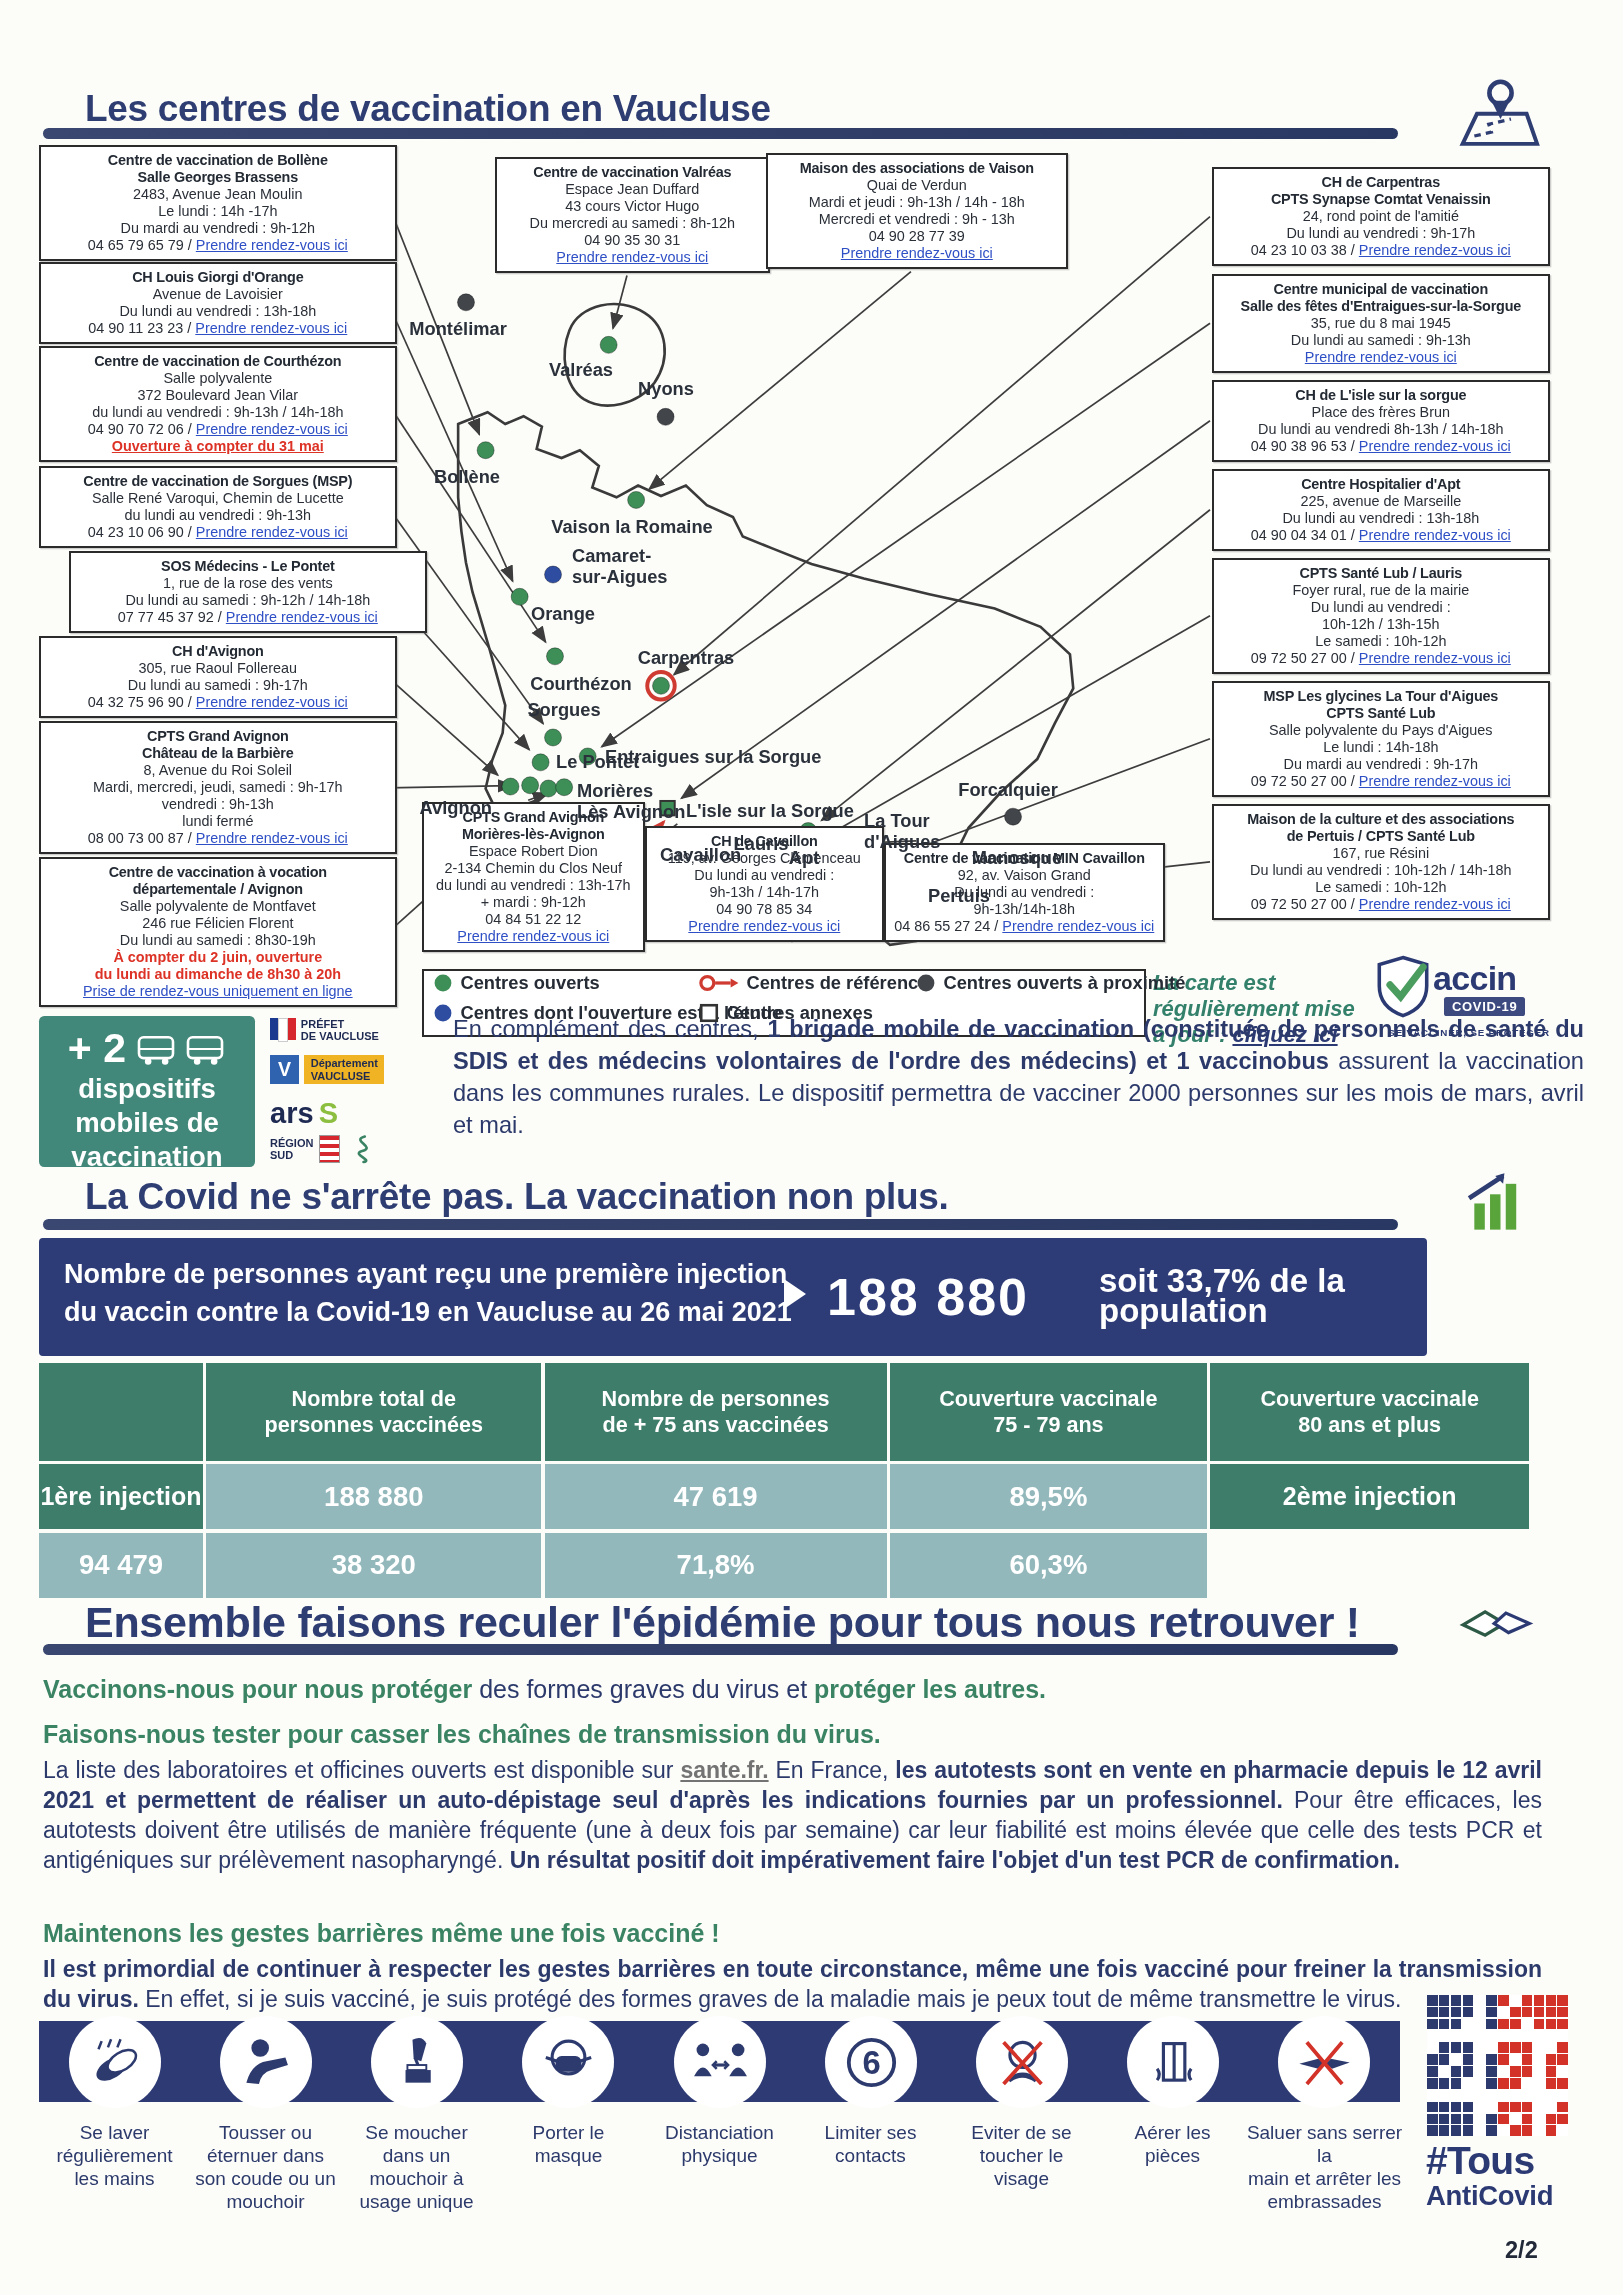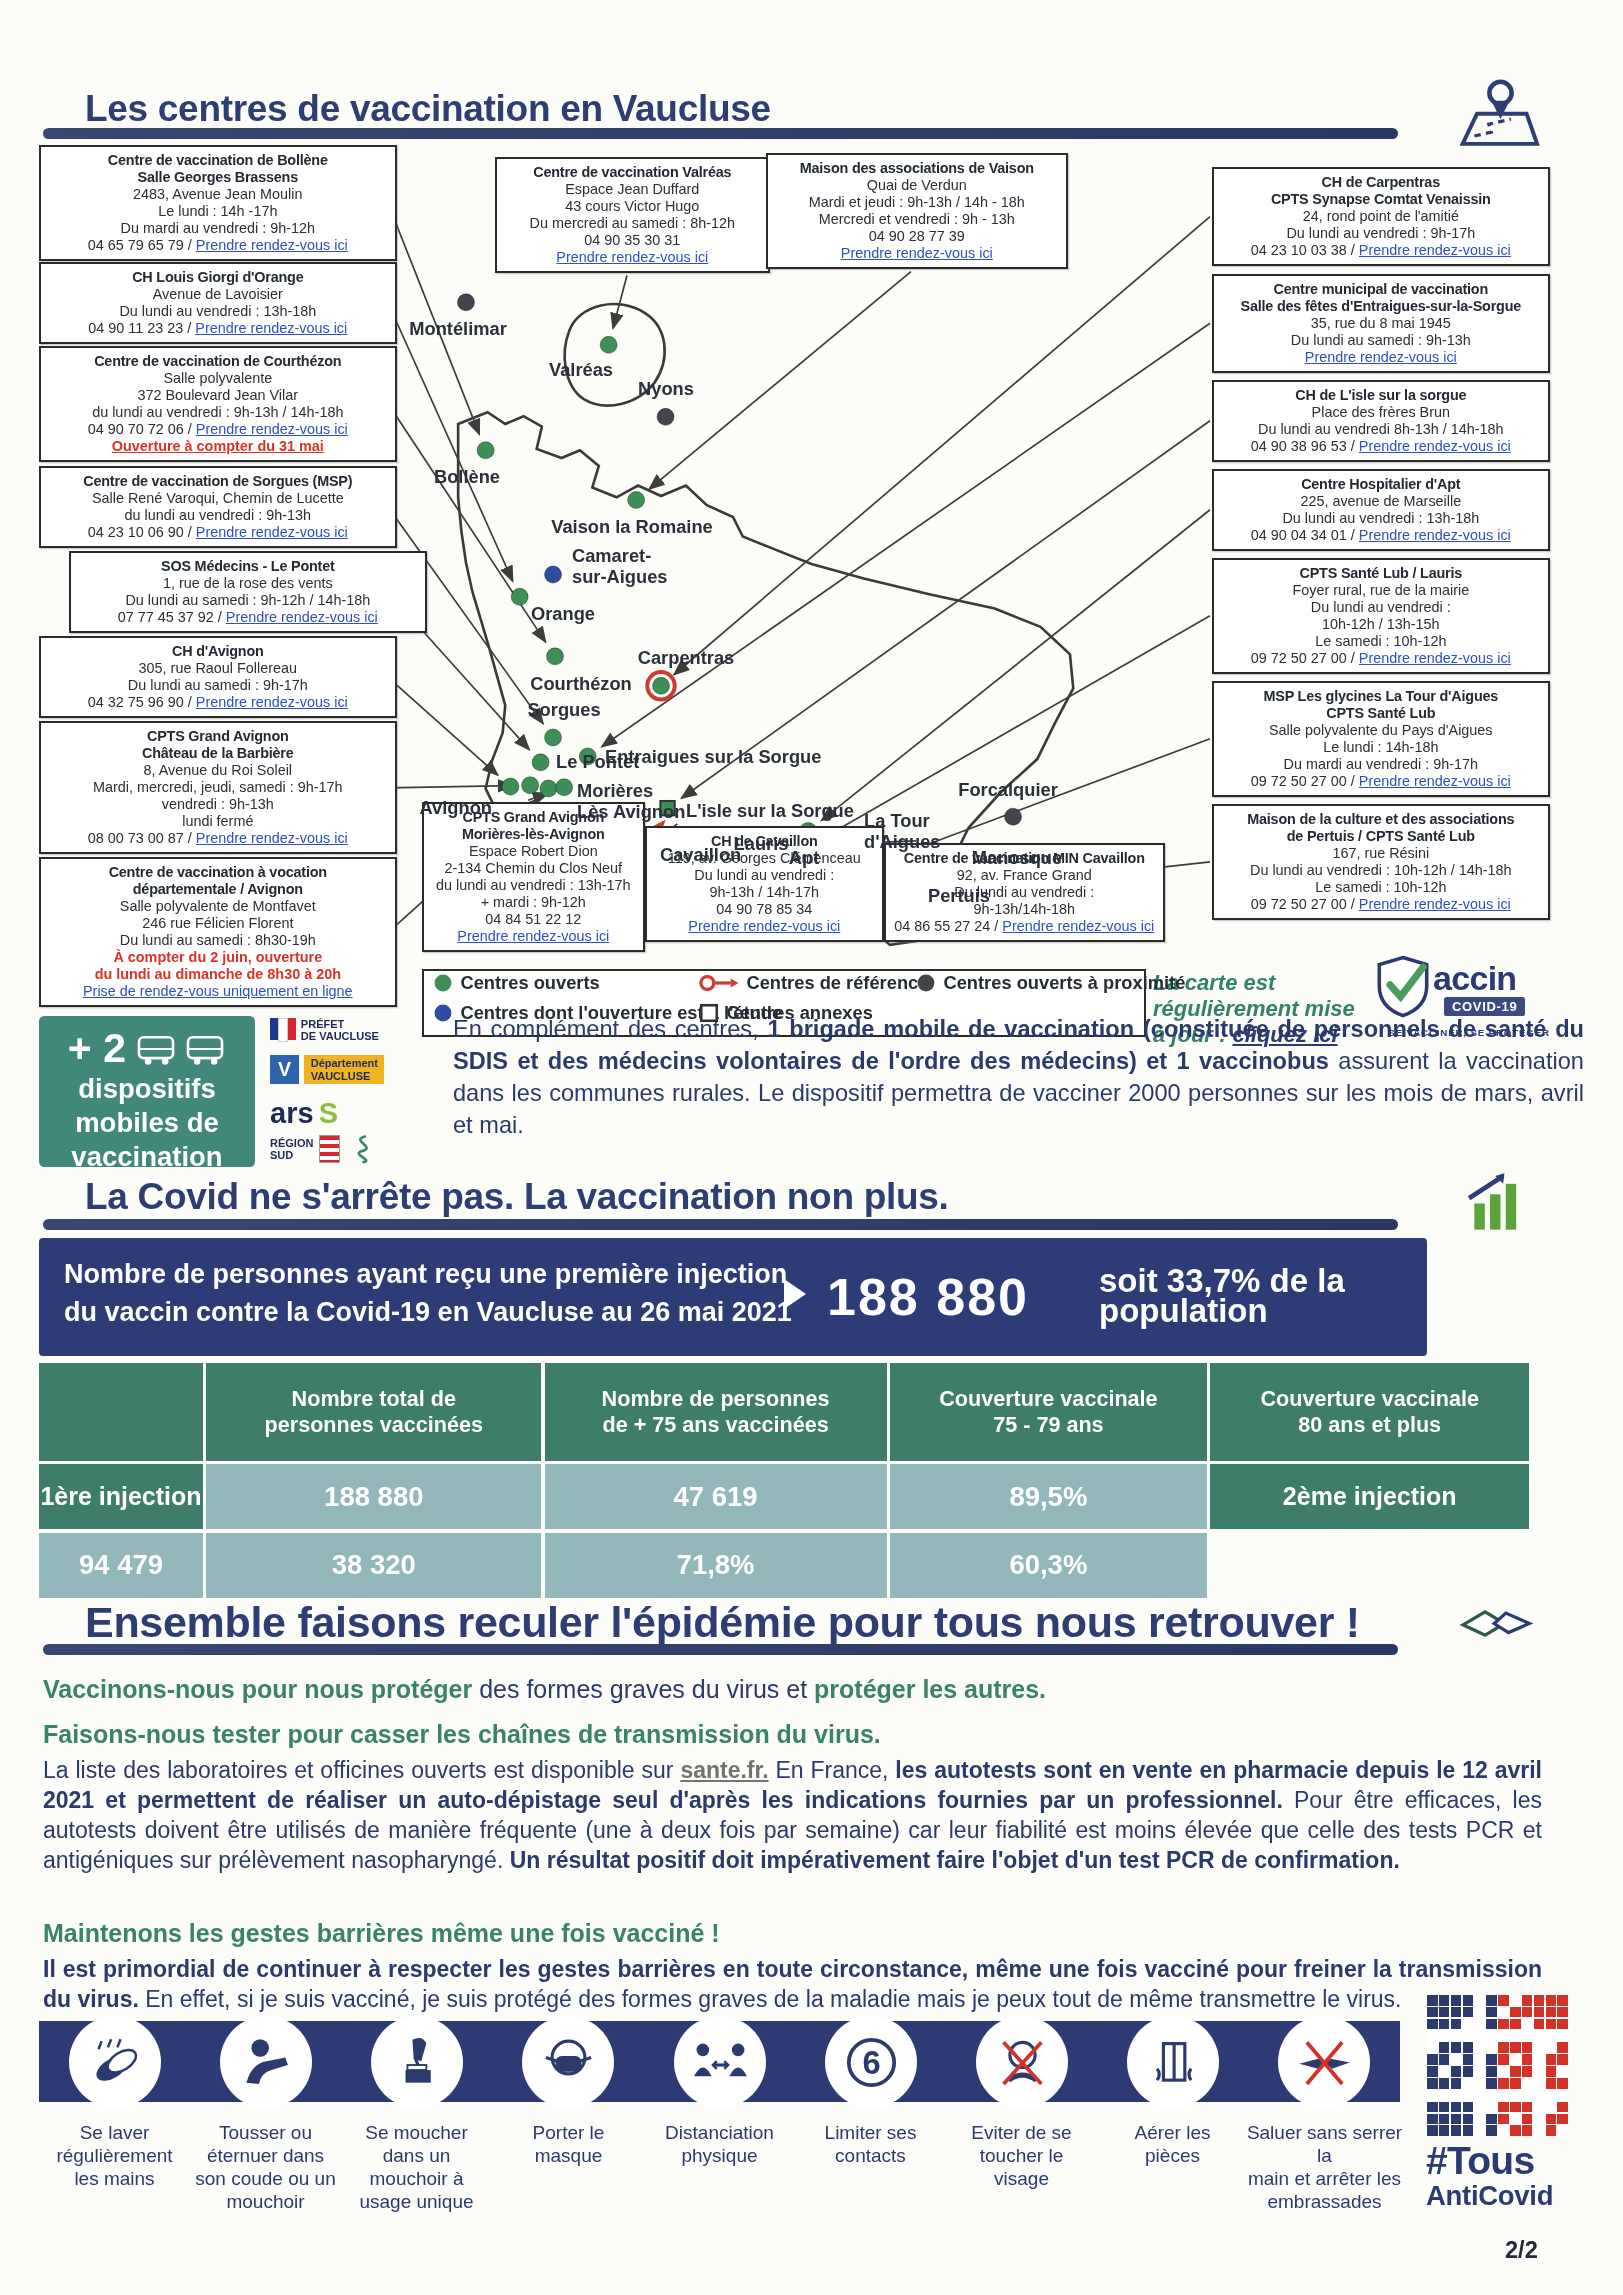--- a/index.html
+++ b/index.html
@@ -279,21 +279,21 @@
       <div class="center-box" style="left: 645px; top: 826px; width: 228px;">
         <div class="cline"><span class="seg-t">CH de Cavaillon</span></div>
         <div class="cline"><span class="seg-n">119, av. Georges Clémenceau</span></div>
         <div class="cline"><span class="seg-n">Du lundi au vendredi :</span></div>
         <div class="cline"><span class="seg-n">9h-13h / 14h-17h</span></div>
         <div class="cline"><span class="seg-n">04 90 78 85 34</span></div>
         <div class="cline"><span class="seg-l">Prendre rendez-vous ici</span></div>
       </div>
       <div class="center-box" style="left: 884px; top: 843px; width: 270px;">
         <div class="cline"><span class="seg-t">Centre de vaccination MIN Cavaillon</span></div>
-        <div class="cline"><span class="seg-n">92, av. France Grand</span></div>
+        <div class="cline"><span class="seg-n">92, av. Vaison Grand</span></div>
         <div class="cline"><span class="seg-n">Du lundi au vendredi :</span></div>
         <div class="cline"><span class="seg-n">9h-13h/14h-18h</span></div>
         <div class="cline"><span class="seg-n">04 86 55 27 24 / </span><span class="seg-l">Prendre rendez-vous ici</span></div>
       </div>
       <div class="city-label" style="left: 458px; top: 318px; transform: translateX(-50%); text-align: center;">Montélimar</div>
       <div class="city-label" style="left: 581px; top: 359px; transform: translateX(-50%); text-align: center;">Valréas</div>
       <div class="city-label" style="left: 666px; top: 378px; transform: translateX(-50%); text-align: center;">Nyons</div>
       <div class="city-label" style="left: 467px; top: 466px; transform: translateX(-50%); text-align: center;">Bollène</div>
       <div class="city-label" style="left: 632px; top: 516px; transform: translateX(-50%); text-align: center;">Vaison la Romaine</div>
       <div class="city-label" style="left: 572px; top: 545px;">Camaret-

